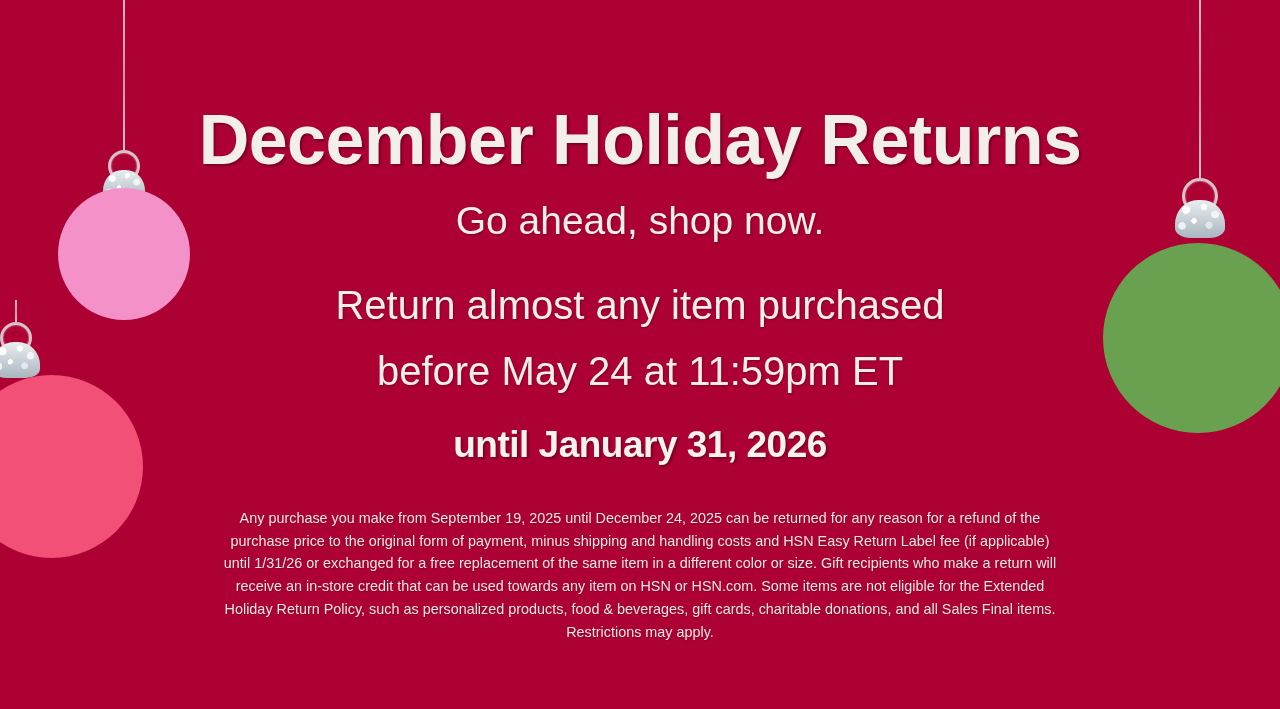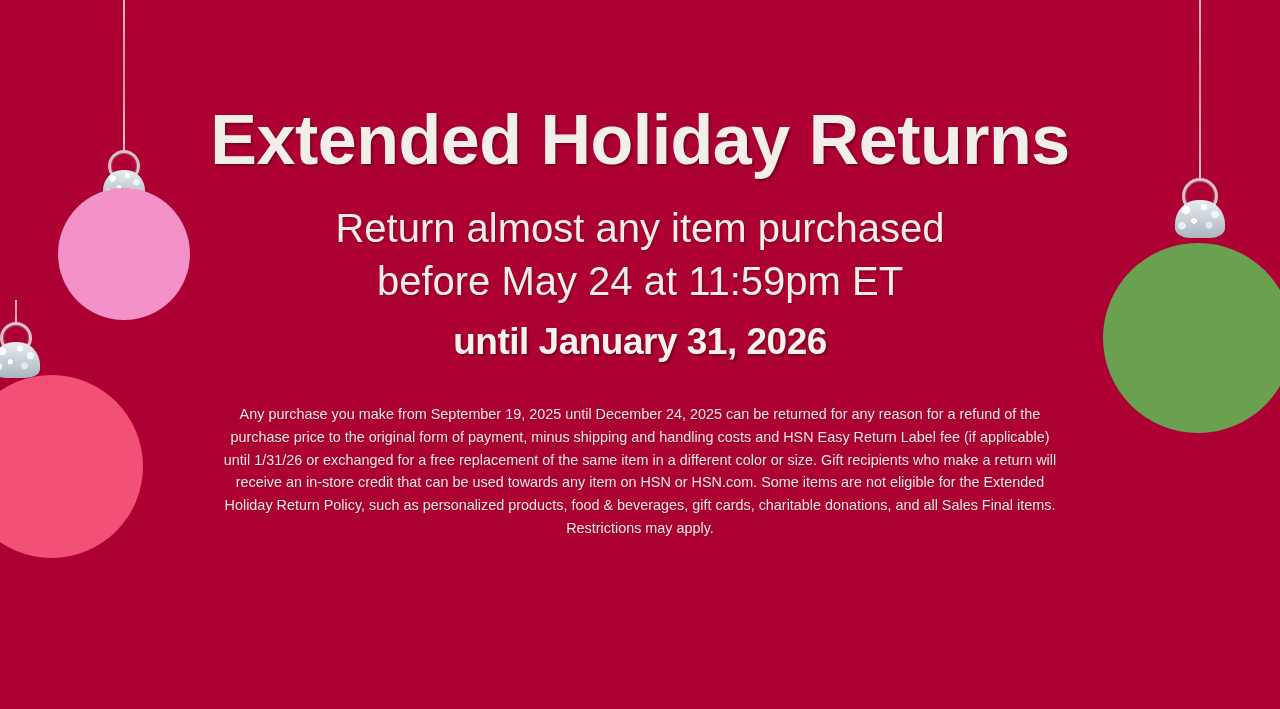--- a/index.html
+++ b/index.html
@@ -113,21 +113,21 @@
     margin: 0;
     padding-top: 22px;
     font-size: 39px;
     font-weight: normal;
     color: #F2EFEA;
     line-height: 1.1;
     text-shadow: 1px 1px 2px rgba(80,0,20,0.45);
   }
 
   .bodyline {
-    margin: 3px;
+    margin: 16px;
     padding-top: 22px;
     font-size: 40px;
     font-weight: normal;
     color: #F2EFEA;
     line-height: 1.25;
     text-shadow: 1px 1px 2px rgba(80,0,20,0.45);
   }
 
   .emphasis {
     margin: 0;
@@ -172,22 +172,23 @@
   </div>
 
   <div class="ornament" id="orn-green">
     <div class="orn-string"></div>
     <div class="orn-ring"></div>
     <div class="orn-cap"></div>
     <div class="orn-ball"></div>
   </div>
 
   <div id="content">
-    <h1 class="headline">Extended Holiday Returns</h1>
+    <h1 class="headline">December Holiday Returns</h1>
 
+    <p class="subhead">Go ahead, shop now.</p>
 
     <p class="bodyline">Return almost any item purchased</p>
 
     <p class="bodyline" style="padding-top:0;">before May 24 at 11:59pm ET</p>
 
     <p class="emphasis">until January 31, 2026</p>
 
     <p class="finefprint">Any purchase you make from September 19, 2025 until December 24, 2025 can be returned for any reason for a refund of the purchase price to the original form of payment, minus shipping and handling costs and HSN Easy Return Label fee (if applicable) until 1/31/26 or exchanged for a free replacement of the same item in a different color or size. Gift recipients who make a return will receive an in-store credit that can be used towards any item on HSN or HSN.com. Some items are not eligible for the Extended Holiday Return Policy, such as personalized products, food &amp; beverages, gift cards, charitable donations, and all Sales Final items. Restrictions may apply.</p>
   </div>
 

